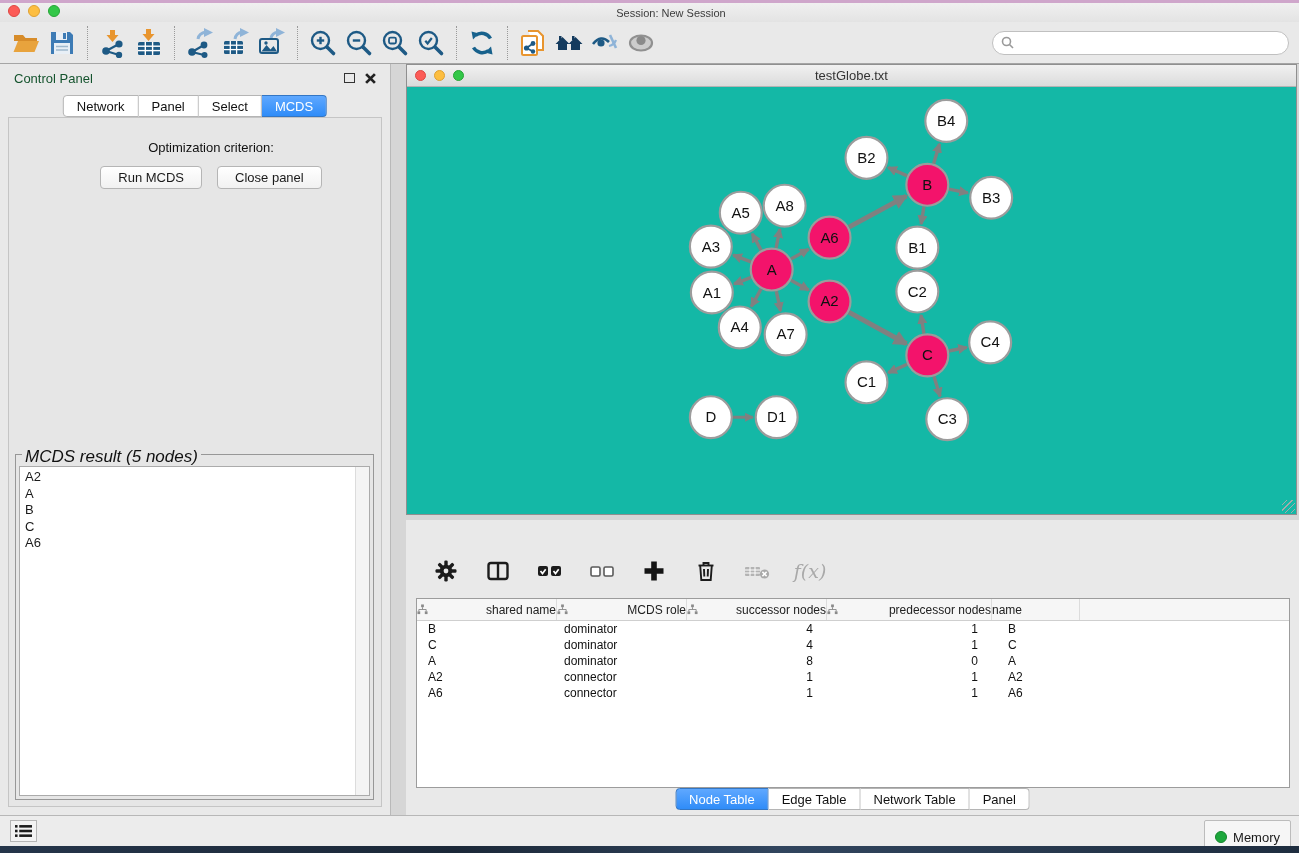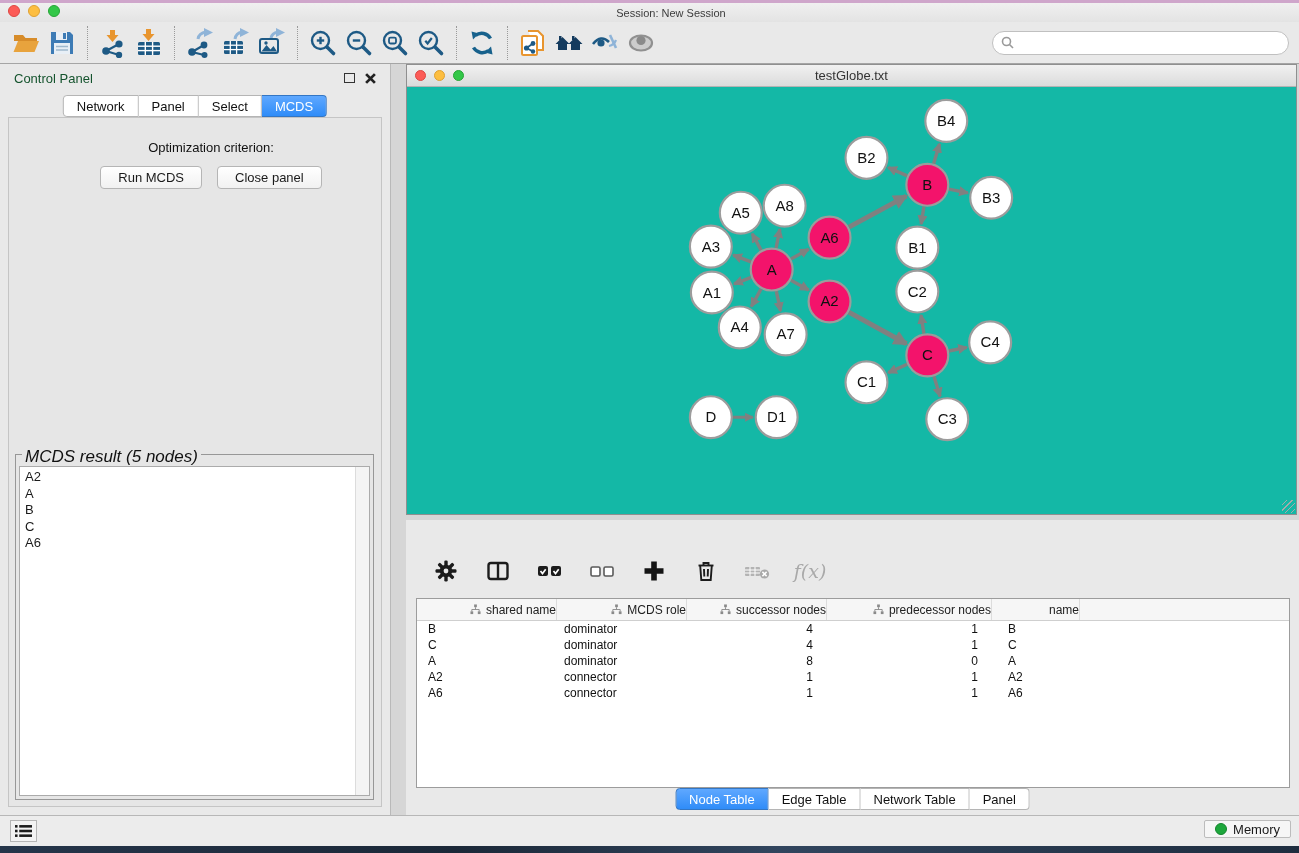--- a/index.html
+++ b/index.html
@@ -74,41 +74,41 @@
   .grip { position:absolute; right:1px; bottom:1px; width:13px; height:13px;
     background:repeating-linear-gradient(135deg, transparent 0 3px, #aaa 3px 4px); }
 
   
   .tpanel { position:absolute; left:15px; top:456px; right:0; bottom:0; background:#e9e9e9; }
   .ttb { position:absolute; top:30px; left:6px; right:6px; height:42px; display:flex; align-items:center; padding-left:20px; gap:24px; }
   .ttb .ticon { width:28px; height:28px; }
   .fx { font-family:"DejaVu Serif", serif; font-style:italic; font-size:19px; color:#a9a9a9; }
   .ttable { position:absolute; top:78px; left:10px; right:9px; height:190px; background:#fff; border:1px solid #9c9c9c; overflow:hidden; }
   .thead { display:flex; height:22px; background:#f6f6f6; border-bottom:1px solid #cfcfcf; font-size:12px; color:#222; }
-  .th { display:flex; align-items:center; justify-content:flex-end; gap:5px; border-right:1px solid #dcdcdc; height:100%; }
+  .th { display:flex; align-items:center; justify-content:space-between; gap:5px; border-right:1px solid #dcdcdc; height:100%; }
   .c1 { width:140px; } .c2 { width:130px; } .c3 { width:140px; } .c4 { width:165px; } .c5 { width:88px; }
   .trow { display:flex; height:16px; font-size:12px; align-items:center; color:#111; }
   .td { height:100%; display:flex; align-items:center; }
   .td.c1 { padding-left:11px; }
   .td.c2 { padding-left:7px; }
   .td.c3, .td.c4 { justify-content:flex-end; padding-right:14px; }
   .td.c5 { padding-left:16px; }
 
   .btabs { position:absolute; bottom:5px; left:50%; transform:translateX(-50%); display:flex; }
   .btab { height:22px; padding:0 13px; font-size:13px; background:#fff; border:1px solid #b5b5b5; border-left:none;
     display:flex; align-items:center; cursor:default; color:#111; }
   .btab:first-child { border-left:1px solid #b5b5b5; border-radius:4px 0 0 4px; }
   .btab:last-child { border-radius:0 4px 4px 0; }
   .btab.active { background:linear-gradient(#5fa8ff,#2f8cf8); border-color:#3376c4; color:#fff; }
 
   
   .statusbar { position:absolute; top:815px; left:0; right:0; height:31px; background:#ececec; border-top:1px solid #b7b7b7; }
   .list-btn { position:absolute; left:10px; top:4px; width:27px; height:22px; background:#f3f3f3;
     border:1px solid #b5b5b5; display:flex; align-items:center; justify-content:center; cursor:default; }
-  .mem-btn { position:absolute; right:8px; top:4px; height:17px; padding:8px 10px; background:#f6f6f6;
+  .mem-btn { position:absolute; right:8px; top:4px; height:17px; padding:16px 10px; background:#f6f6f6;
     border:1px solid #bcbcbc; border-radius:2px; display:flex; align-items:center; gap:6px; font-size:13px; cursor:default; }
   .mem-dot { width:12px; height:12px; border-radius:50%; background:#1da73c; border:1px solid #13862d; }
   .wp-bottom { position:absolute; top:846px; left:0; right:0; bottom:0;
     background:linear-gradient(90deg,#25354a,#1b2838 35%,#31455e 60%,#1e2d3f); }
 </style>
 </head>
 <body>
 
 <div class="screen">
 

